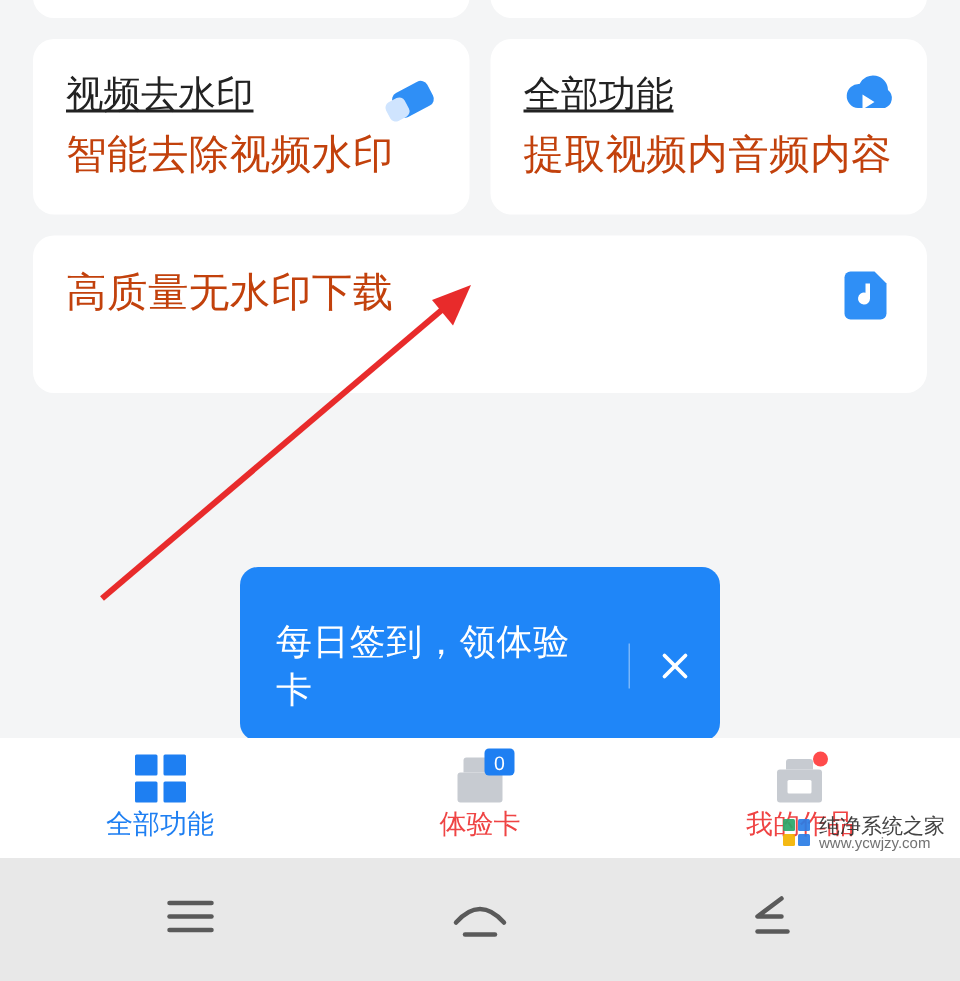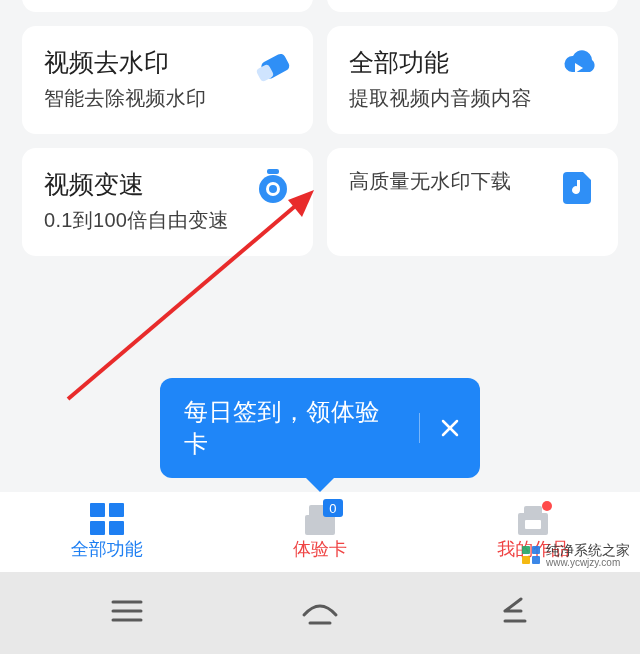--- a/index.html
+++ b/index.html
@@ -43,44 +43,45 @@
       border-radius: 14px;
       padding: 20px 22px 22px;
       position: relative;
       min-height: 105px;
     }
     .card .title {
       font-size: 25px;
       color: #222;
       font-weight: 500;
       margin-bottom: 6px;
+      text-decoration: underline;
     }
     .card .sub {
-      font-size: 20px;
-      color: #404040;
+      font-size: 27px;
+      color: #c2410c;
       letter-spacing: 0.3px;
     }
     .card .icon-wrap {
       position: absolute;
       right: 20px;
       top: 18px;
       width: 40px;
       height: 40px;
     }
 
     
     .tooltip {
       position: absolute;
       left: 50%;
       transform: translateX(-50%);
       top: 378px;
       background: #1f86f8;
       color: #fff;
       border-radius: 12px;
-      padding: 18px 18px 18px 24px;
+      padding: 34px 18px 18px 24px;
       display: flex;
       align-items: center;
       font-size: 24px;
       letter-spacing: 0.5px;
     }
     .tooltip .divider {
       width: 1px;
       height: 30px;
       background: rgba(255,255,255,0.4);
       margin: 0 18px;
@@ -306,32 +307,20 @@
         <svg viewBox="0 0 40 40">
           <path d="M14 28 a8 8 0 0 1 1-16 a10 10 0 0 1 19 4 a7 7 0 0 1 -2 12 z" fill="#2f8ff6"></path>
           <polygon points="17,19 25,24 17,29" fill="#fff"></polygon>
         </svg>
       </div>
     </div>
 
   </div>
   <div class="row">
 
-    <div class="card">
-      <div class="title">视频变速</div>
-      <div class="sub">0.1到100倍自由变速</div>
-      <div class="icon-wrap">
-        <svg viewBox="0 0 40 40">
-          <rect x="14" y="3" width="12" height="5" rx="2" fill="#2f8ff6"></rect>
-          <circle cx="20" cy="23" r="14" fill="#2f8ff6"></circle>
-          <circle cx="20" cy="23" r="7" fill="#fff"></circle>
-          <circle cx="20" cy="23" r="4" fill="#2f8ff6"></circle>
-        </svg>
-      </div>
-    </div>
 
     <div class="card">
       <div class="sub">高质量无水印下载</div>
       <div class="icon-wrap">
         <svg viewBox="0 0 40 40">
           <path d="M9 6 h16 l8 8 v20 a4 4 0 0 1 -4 4 h-20 a4 4 0 0 1 -4 -4 v-24 a4 4 0 0 1 4 -4 z" fill="#2f8ff6"></path>
           <path d="M22 14 v10 a4 4 0 1 1 -3 -3.8 v-6.2 z" fill="#fff"></path>
         </svg>
       </div>
     </div>

